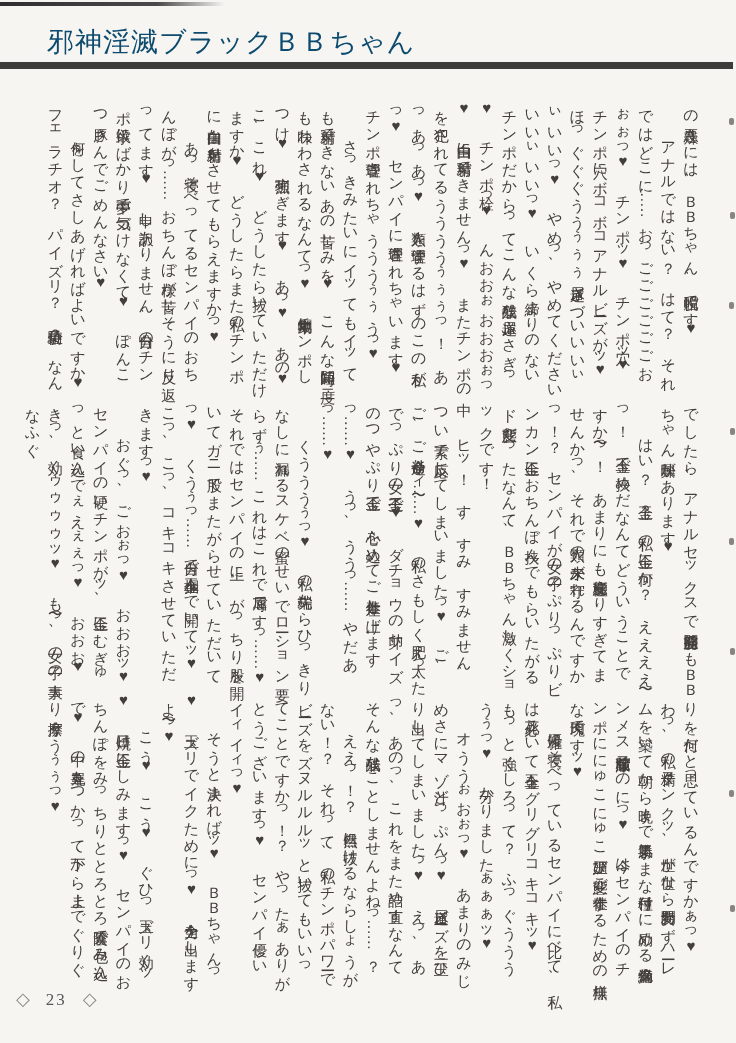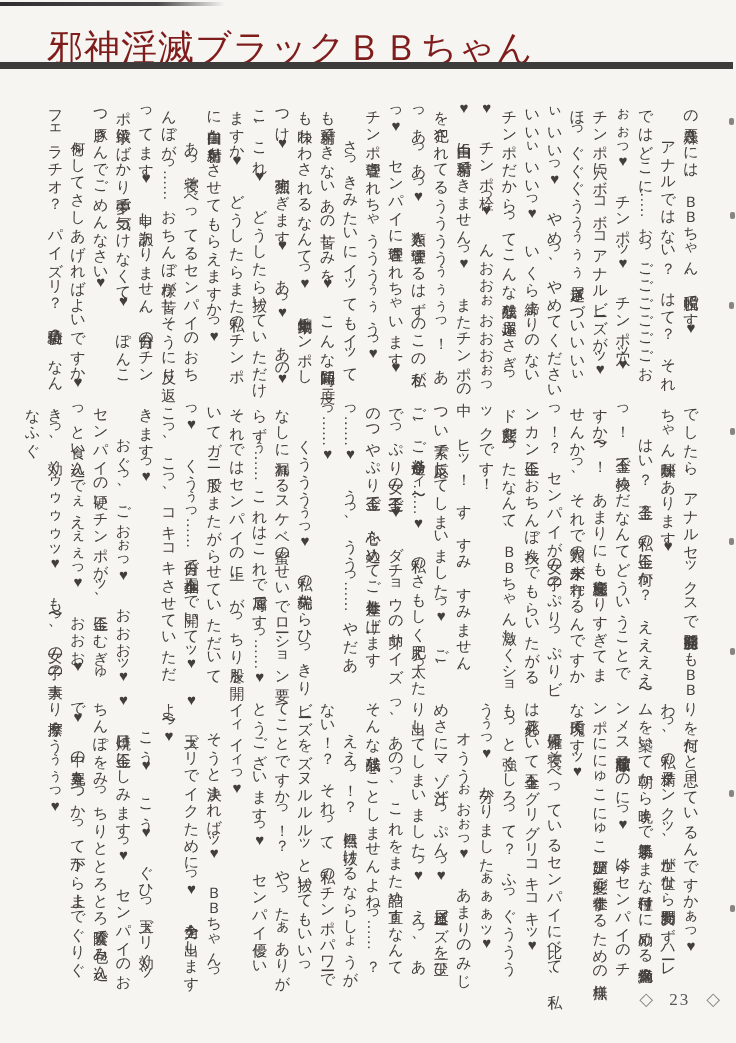--- a/index.html
+++ b/index.html
@@ -21,24 +21,24 @@
   .top-streak {
     position: absolute;
     top: 2px; left: 0;
     width: 225px; height: 4px;
     background: linear-gradient(to right, #2f2f2f 0%, #4a4a4a 70%, rgba(70,70,70,0) 100%);
   }
   .title {
     position: absolute;
     top: 24px; left: 47px;
     margin: 0;
-    font-size: 36px;
+    font-size: 27px;
     font-weight: 500;
     letter-spacing: 1px;
-    color: #7f1d1d;
+    color: #0c4a6e;
     font-family: "Liberation Serif", "DejaVu Serif", serif;
   }
   .rule {
     position: absolute;
     top: 62px; left: 0;
     width: 733px; height: 7px;
     background: #3d3c3b;
   }
   .vblock {
     position: absolute;
@@ -59,21 +59,21 @@
     text-indent: 1em;
   }
   .vblock p.noind { text-indent: 0; }
   .b1 { top: 100px; }
   .b2 { top: 398px; }
   .b3 { top: 692px; }
   .footer {
     position: absolute;
     top: 988px; left: 0;
     width: 100%;
-    text-align: right;
+    text-align: left;
     font-size: 17px;
     color: #5a5856;
   }
   .footer .diamond {
     color: #8a8885;
     font-size: 18px;
     margin: 0 16px;
   }
   .footer .pageno {
     letter-spacing: 2px;

